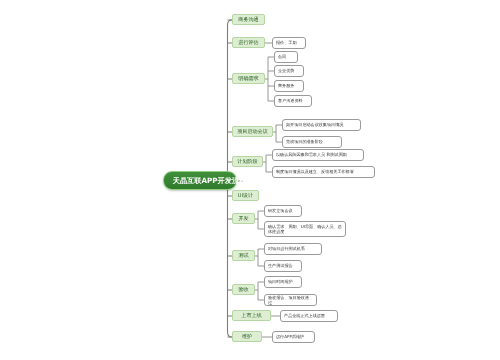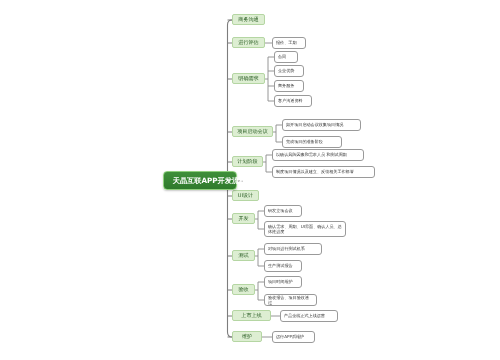--- a/index.html
+++ b/index.html
@@ -16,21 +16,21 @@
     width:500px;height:360px;
   }
   
   .root-node{
     position:absolute;
     left:163px; top:171px;
     width:74px; height:19px;
     box-sizing:border-box;
     background:linear-gradient(#3f8f3a,#2f7a2c);
     border:1.5px solid #8fd07d;
-    border-radius:4px;
+    border-radius:9px;
     display:flex;align-items:center;justify-content:center;
     color:#ffffff;
     font-size:7.2px;
     font-weight:bold;
     letter-spacing:0px;
     white-space:nowrap;
     box-shadow:0 1px 2px rgba(0,0,0,.22);
     z-index:5;
     padding-left:19px;
   }

